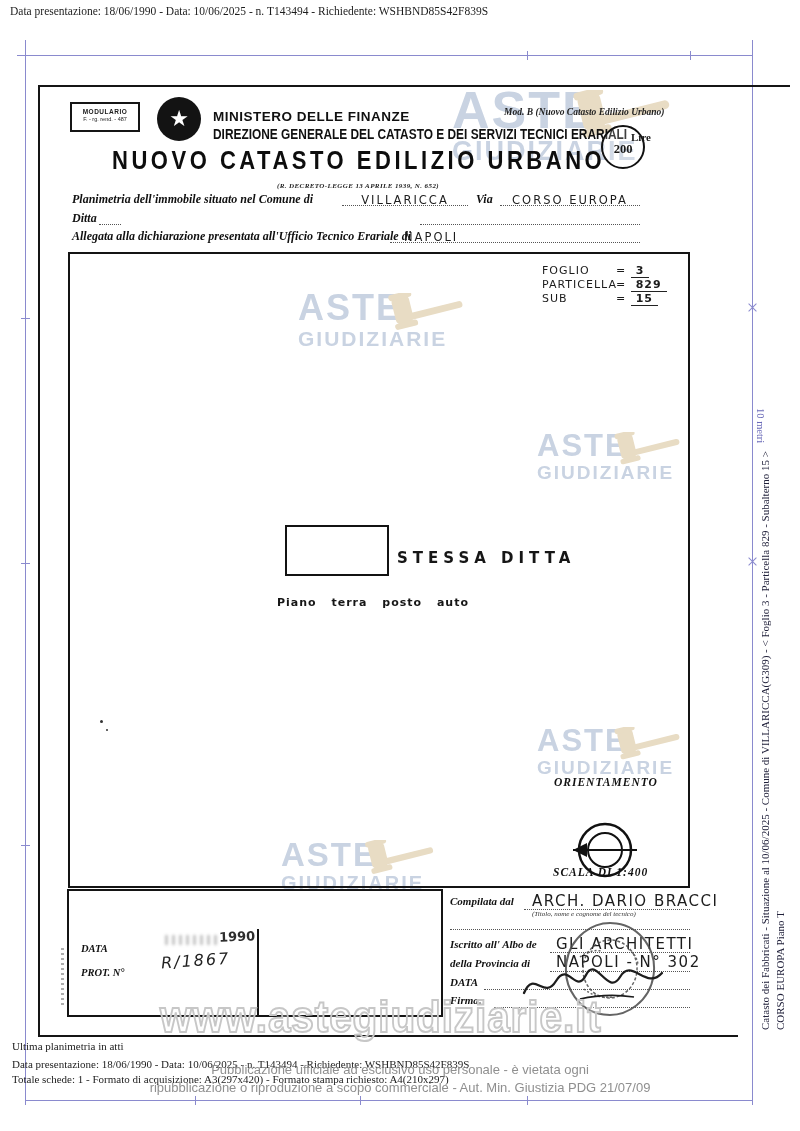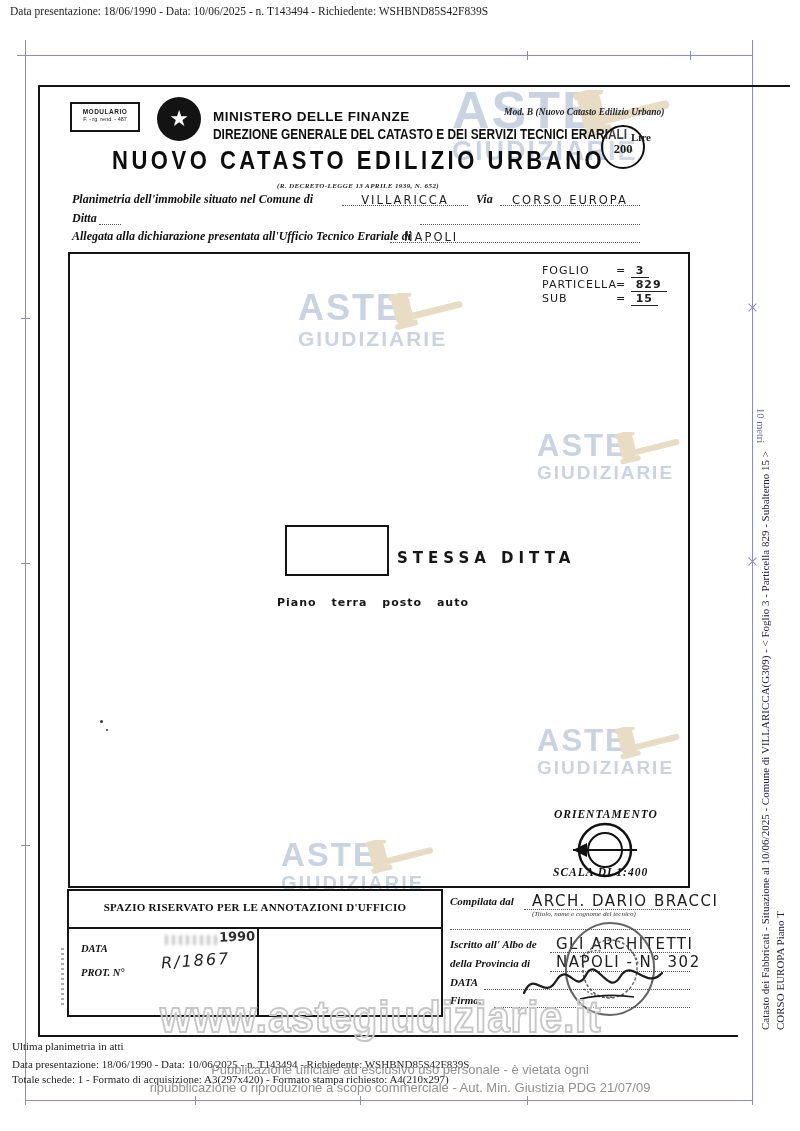--- a/index.html
+++ b/index.html
@@ -58,21 +58,21 @@
   .drawbox{left:68px;top:252px;width:578px;height:632px;border:2.5px solid #141414;padding-left:40px;}
   .cadrow{position:absolute;font-size:11px;letter-spacing:1px;white-space:nowrap;}
   .cadrow .lab{display:inline-block;width:74px;}
   .cadrow .val{border-bottom:1.5px solid #222;padding:0 5px;font-weight:bold;}
   .planrect{position:absolute;left:215px;top:271px;width:100px;height:47px;border:2.5px solid #131313;}
   .stessa{position:absolute;left:327px;top:295px;font-family:"DejaVu Sans",sans-serif;font-weight:bold;
           font-size:15px;letter-spacing:5px;color:#161616;}
   .plancap{position:absolute;left:207px;top:342px;font-family:"DejaVu Sans",sans-serif;
            font-size:11px;letter-spacing:1px;word-spacing:10px;font-weight:bold;color:#161616;}
   .speck{position:absolute;width:3px;height:3px;background:#333;border-radius:50%;}
-  .orient{position:absolute;left:484px;top:554px;font-weight:bold;font-style:italic;
+  .orient{position:absolute;left:484px;top:522px;font-weight:bold;font-style:italic;
           font-size:11.5px;letter-spacing:1px;color:#111;}
   .scala{position:absolute;left:483px;top:612px;font-weight:bold;font-style:italic;
          font-size:11.5px;letter-spacing:1px;color:#111;}
   .compass{position:absolute;left:495px;top:566px;}
 
   
   .spazio{left:67px;top:889px;width:372px;height:124px;border:2.5px solid #141414;}
   .spazio .hdr{height:26px;padding-top:10px;text-align:center;font-weight:bold;font-size:11px;
                letter-spacing:.3px;border-bottom:2.5px solid #141414;color:#101010;}
   .spazio .div{position:absolute;left:188px;top:38px;width:2px;height:86px;background:#141414;}
@@ -253,21 +253,20 @@
     <svg class="compass" width="76" height="60" viewBox="0 0 76 60">
       <circle cx="40" cy="30" r="26" fill="none" stroke="#111" stroke-width="2.5"></circle>
       <circle cx="40" cy="30" r="17" fill="none" stroke="#111" stroke-width="2"></circle>
       <line x1="8" y1="30" x2="72" y2="30" stroke="#111" stroke-width="2"></line>
       <polygon points="8,30 22,23 22,37" fill="#111"></polygon>
     </svg>
     <div class="scala nowrap">SCALA DI 1:400</div>
   </div>
 
   <div class="abs spazio z1">
-    <div class="hdr">SPAZIO RISERVATO PER LE ANNOTAZIONI D'UFFICIO</div>
     <div class="div"></div>
     <div class="slab" style="left:12px;top:52px;">DATA</div>
     <div class="slab" style="left:12px;top:76px;text-align:center;">PROT. N°</div>
     <div class="smudge"></div>
     <div class="datestamp">1990</div>
     <div class="protval">R/1867</div>
   </div>
   <div class="imprint z1"></div>
 
   <div class="abs compiler z1">

